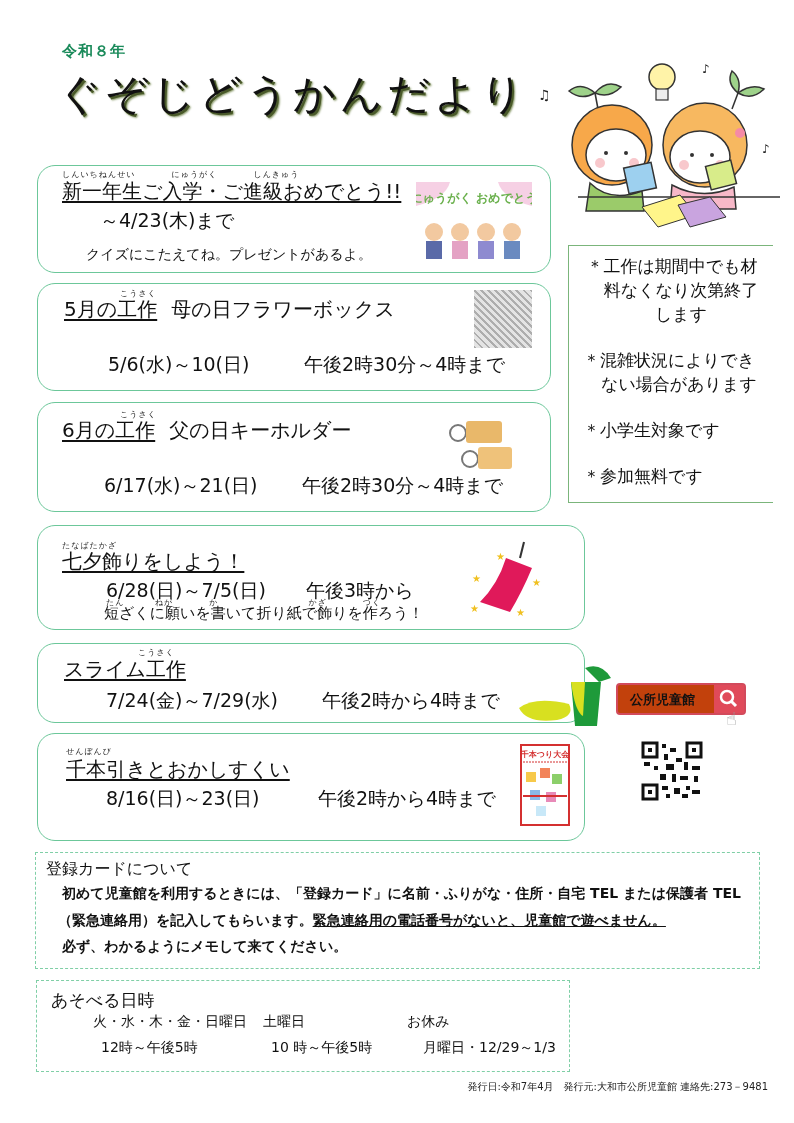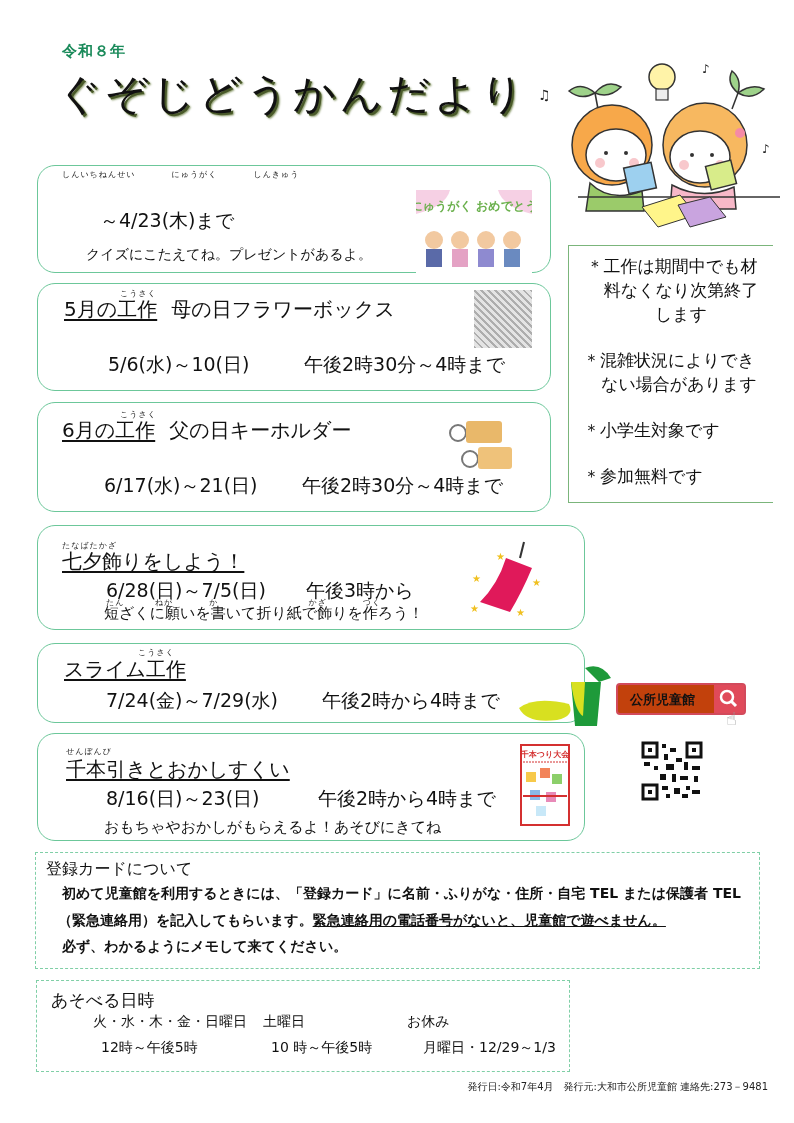--- a/index.html
+++ b/index.html
@@ -92,23 +92,24 @@
       <rect x="178" y="118" width="26" height="24" fill="#d8ec8a" stroke="#333" stroke-width="1.5" transform="rotate(-14 191 130)"></rect>
     </g>
     <line x1="48" y1="152" x2="250" y2="152" stroke="#333" stroke-width="1.5"></line>
     <polygon points="112,162 150,150 166,170 128,182" fill="#fff58a" stroke="#333" stroke-width="1"></polygon>
     <polygon points="148,160 180,152 196,172 160,182" fill="#c9a4df" stroke="#333" stroke-width="1"></polygon>
   </svg>
 </div>
 
 <div class="abs card" style="left:37px; top:165px; width:514px; height:108px;">
   <div class="abs ruby" style="left:24px; top:3px;">しんいちねんせい　　　　にゅうがく　　　　しんきゅう</div>
+  <div class="abs card-title" style="left:24px; top:12px;">新一年生ご入学・ご進級おめでとう!!</div>
   <div class="abs line" style="left:62px; top:42px;">～4/23(木)まで</div>
   <div class="abs small" style="left:48px; top:80px;">クイズにこたえてね。プレゼントがあるよ。</div>
-  <div class="abs" style="left:378px; top:24px; width:116px; height:86px; background:#fff;">
+  <div class="abs" style="left:378px; top:16px; width:116px; height:86px; background:#fff;">
     <svg width="116" height="86" viewBox="0 0 116 86">
       <path d="M0 0 h34 q-4 16 -34 24z" fill="#f6d0e4"></path>
         <path d="M116 0 h-34 q4 16 34 24z" fill="#f6d0e4"></path>
       <text x="58" y="20" text-anchor="middle" font-size="12" font-weight="bold" fill="#6ab04c">にゅうがく おめでとう</text>
       <g>
         <circle cx="18" cy="50" r="9" fill="#f2c9a0"></circle>
           <rect x="10" y="59" width="16" height="18" fill="#5a6aa8"></rect>
         <circle cx="44" cy="50" r="9" fill="#f2c9a0"></circle>
           <rect x="36" y="59" width="16" height="18" fill="#e4a2c4"></rect>
         <circle cx="70" cy="50" r="9" fill="#f2c9a0"></circle>
@@ -183,21 +184,20 @@
     <path d="M56 22 h14 l-2 34 q-8 -4 -12 -34z" fill="#d8e020"></path>
     <path d="M70 8 q16 -6 26 10 l-12 4z" fill="#1e9a3a"></path>
   </svg>
 </div>
 
 <div class="abs card" style="left:37px; top:733px; width:548px; height:108px;">
   <div class="abs ruby" style="left:28px; top:12px;">せんぼんび</div>
   <div class="abs card-title" style="left:28px; top:22px;">千本引きとおかしすくい</div>
   <div class="abs line" style="left:68px; top:52px;">8/16(日)～23(日)</div>
   <div class="abs line" style="left:280px; top:52px;">午後2時から4時まで</div>
-  <div class="abs small" style="left:66px; top:84px; font-size:15px;">おもちゃやおかしがもらえるよ！あそびにきてね</div>
   <div class="abs" style="left:482px; top:10px; width:50px; height:82px;">
     <svg width="50" height="82" viewBox="0 0 50 82">
       <rect x="1" y="1" width="48" height="80" fill="#fff" stroke="#d43030" stroke-width="2"></rect>
       <text x="25" y="13" text-anchor="middle" font-size="8" font-weight="bold" fill="#d43030">千本つり大会</text>
       <line x1="3" y1="18" x2="47" y2="18" stroke="#d43030" stroke-dasharray="2 1"></line>
       <rect x="6" y="28" width="10" height="10" fill="#f7c94a"></rect>
         <rect x="20" y="24" width="10" height="10" fill="#f2845a"></rect>
       <rect x="32" y="30" width="10" height="10" fill="#8ccf6a"></rect>
         <rect x="10" y="46" width="10" height="10" fill="#8ab8e8"></rect>
       <rect x="26" y="48" width="10" height="10" fill="#e88ab8"></rect>

